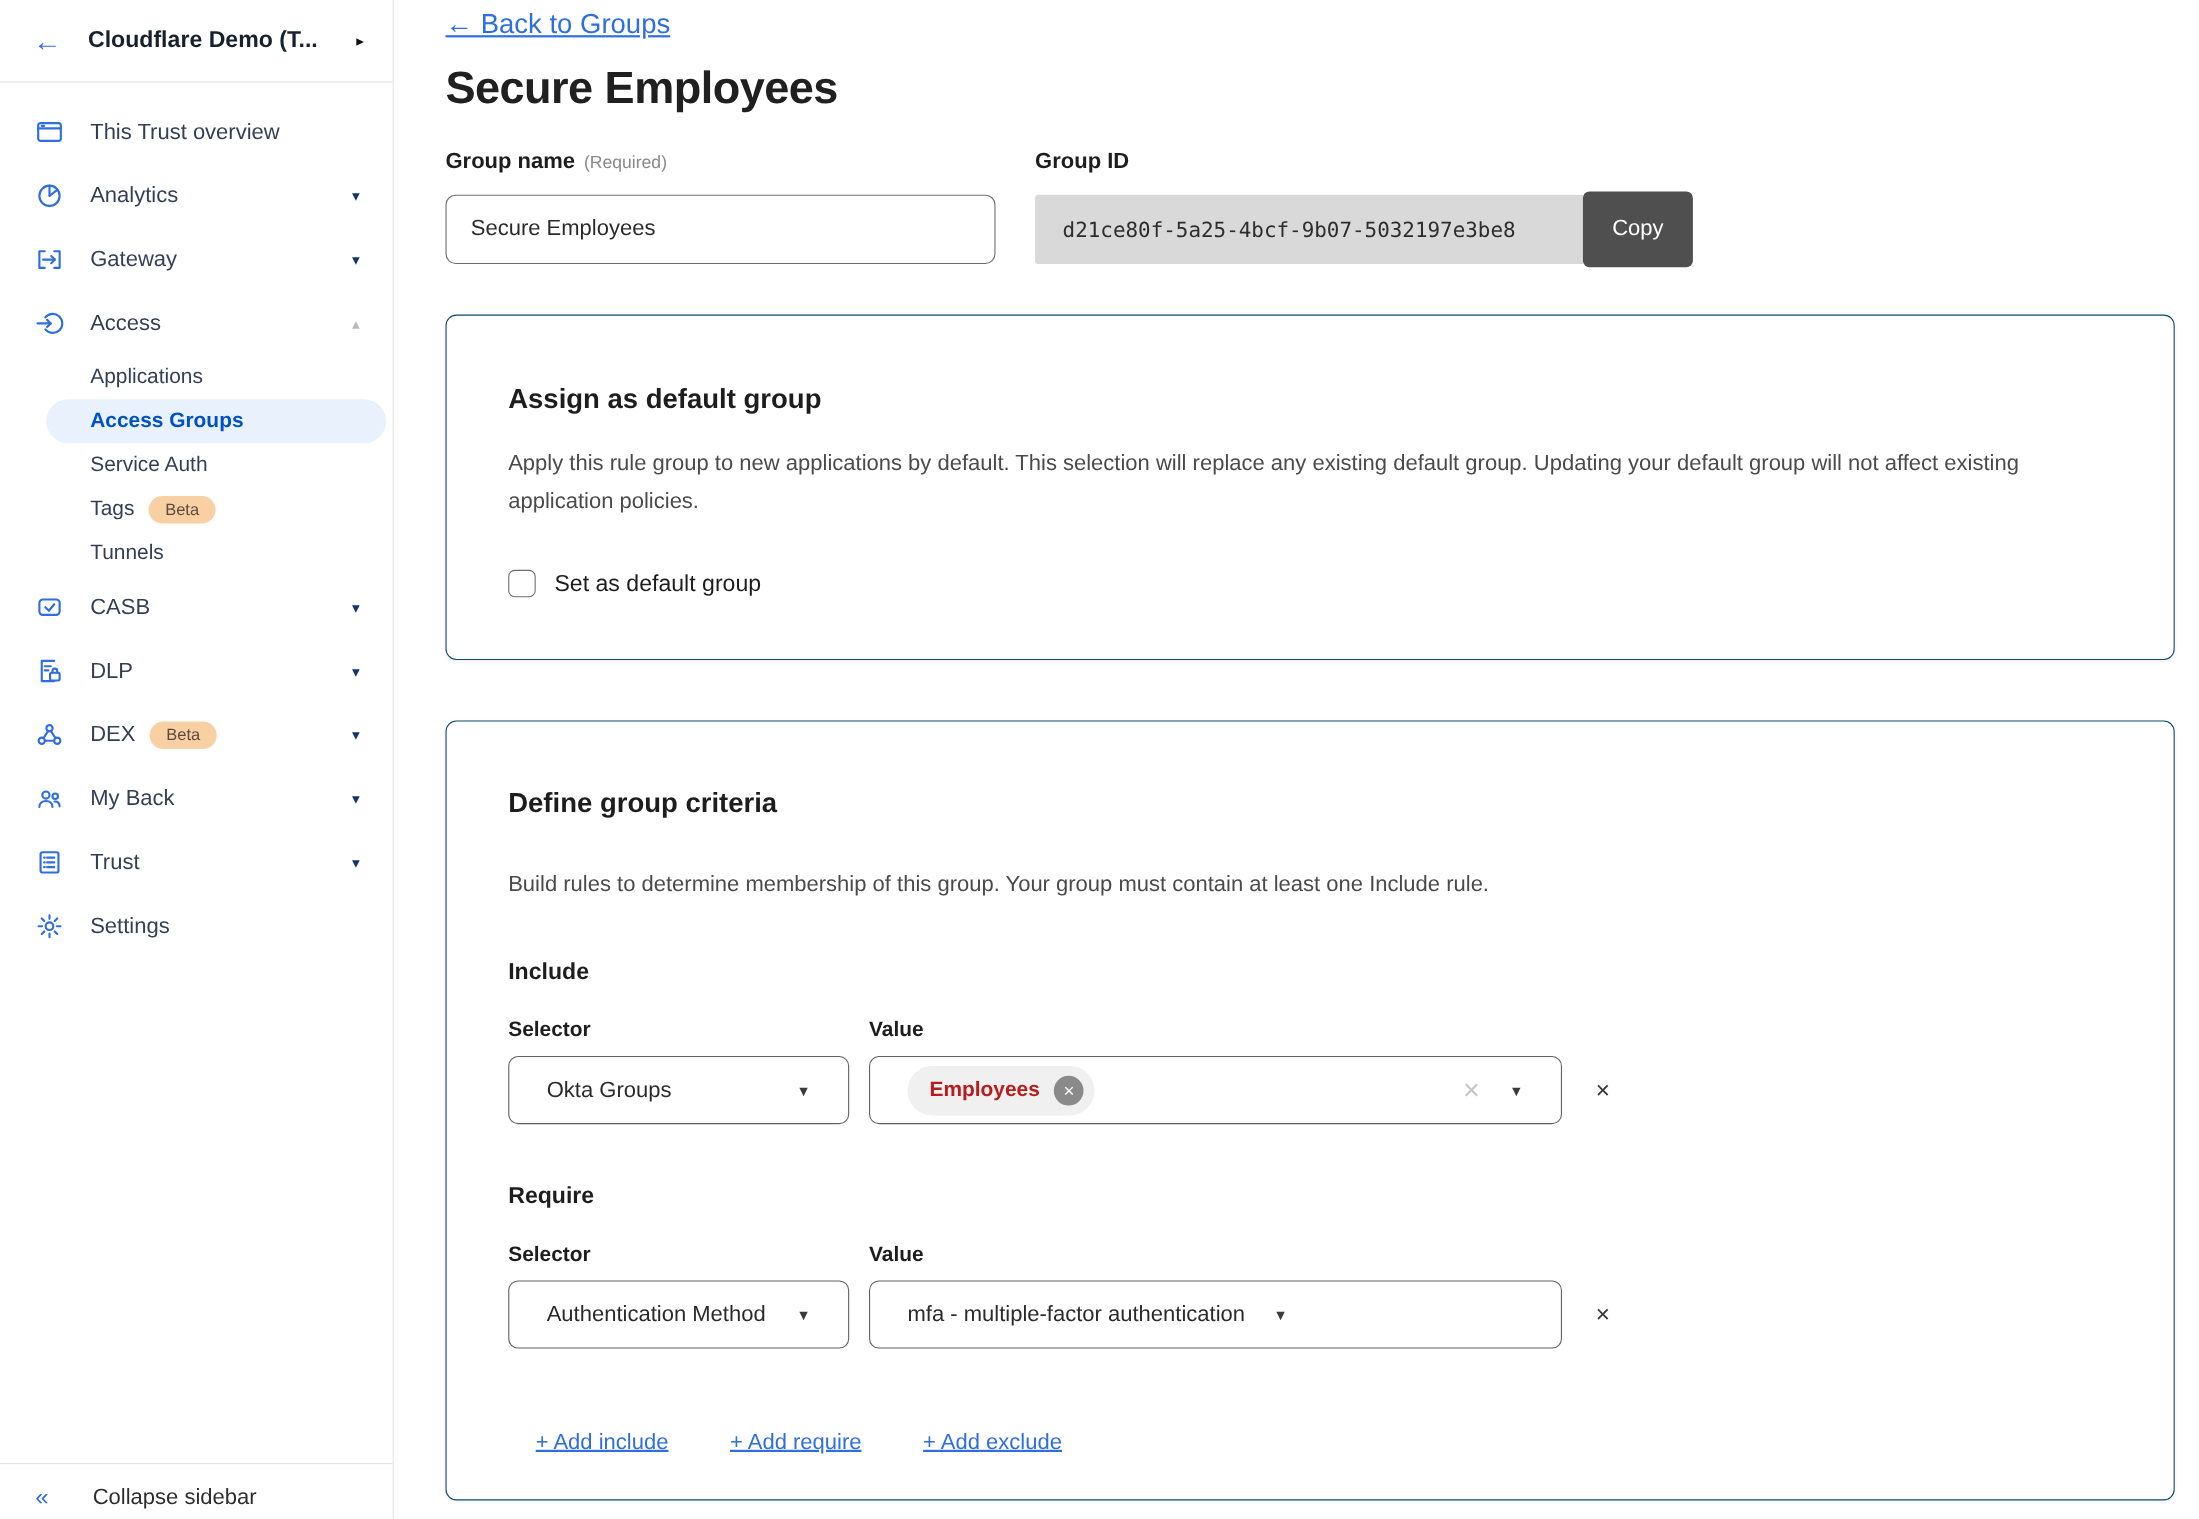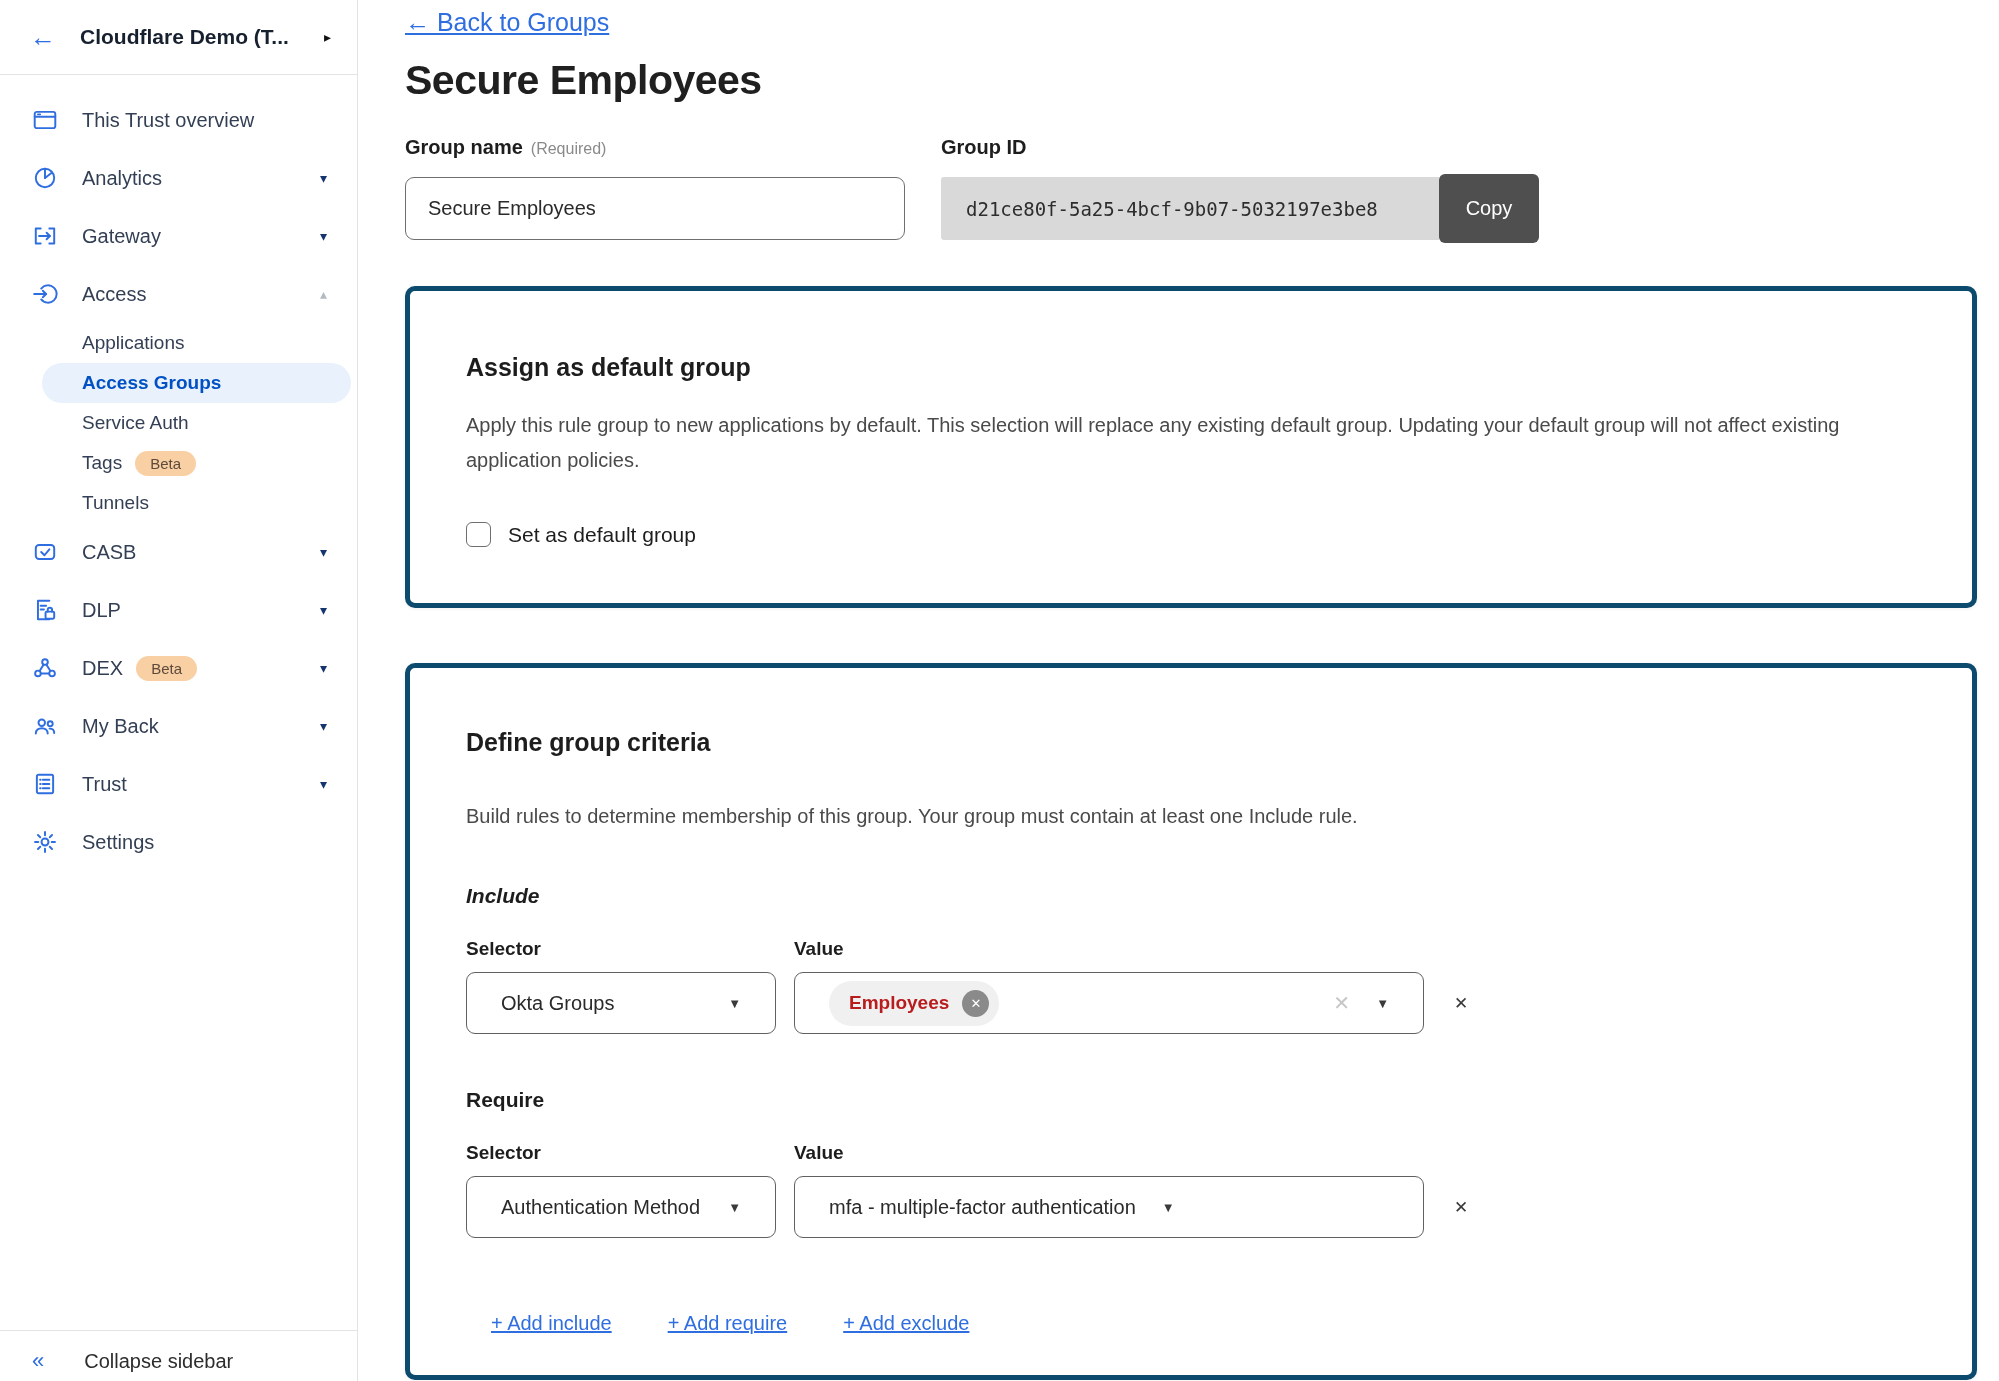--- a/index.html
+++ b/index.html
@@ -56,34 +56,34 @@
     font-family:"Liberation Sans", sans-serif; outline:none; }
   .id-col { margin-left:36px; }
   .id-assembly { margin-top:18px; display:flex; height:63px; border-radius:6px; overflow:visible; }
   .id-box { width:498px; background:#d9d9d9; display:flex; align-items:center; padding:0 25px;
     font-family:"DejaVu Sans Mono","Liberation Mono", monospace; font-size:19px; color:#2d2d2d;
     border-radius:3px 0 0 3px; }
   .copy-btn { width:100px; height:69px; margin-top:-3px; background:#4f4f4f; color:#ffffff;
     border:none; border-radius:6px; font-size:20px; cursor:pointer;
     font-family:"Liberation Sans", sans-serif; }
 
-  .card { width:1572px; background:#ffffff; border:5px solid #0c4a6e; border-radius:10px;
+  .card { width:1572px; background:#ffffff; border:1px solid #0c4a6e; border-radius:10px;
     box-shadow:0 1px 4px rgba(0,0,0,0.06); }
   .card-1 { margin-top:46px; padding:62px 56px 56px; }
   .card-2 { margin-top:55px; padding:60px 56px 40px; }
   .card-h { font-size:25px; font-weight:700; color:#1d1d1d; }
   .card-p { font-size:20px; color:#4a4a4a; line-height:1.75; margin-top:26px; max-width:1430px; }
 
   .check-row { display:flex; align-items:center; margin-top:44px; cursor:pointer; }
   .checkbox { width:25px; height:25px; border:1.5px solid #6e6e6e; border-radius:6px; background:#fff; }
   .check-lbl { font-size:21px; color:#1d1d1d; margin-left:17px; }
 
   .sec-h { font-size:21px; font-weight:700; color:#1d1d1d; }
   .crit-desc { margin-top:42px; }
-  .inc-h { margin-top:50px;font-style:italic; }
+  .inc-h { margin-top:50px; }
   .req-h { margin-top:54px; }
   .labels-row { display:flex; margin-top:30px; }
   .lab-selector { width:328px; font-size:19px; font-weight:700; }
   .lab-value { font-size:19px; font-weight:700; }
   .rule-row { display:flex; align-items:center; margin-top:12px; }
 
   .select { height:62px; border:1px solid #616161; border-radius:9px; background:#fff;
     display:flex; align-items:center; padding:0 34px; cursor:pointer; }
   .sel-selector { width:310px; margin-right:18px; }
   .sel-value { width:630px; }

